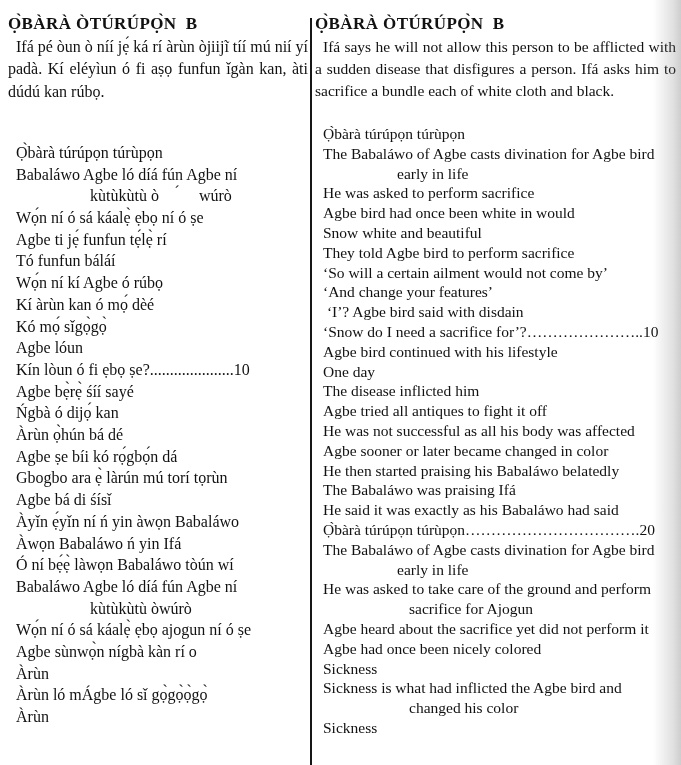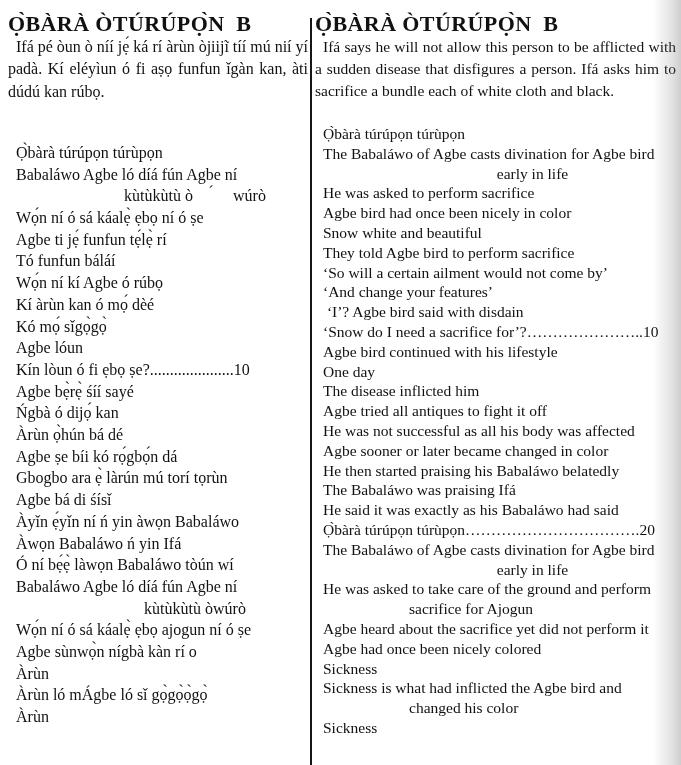--- a/index.html
+++ b/index.html
@@ -19,21 +19,21 @@
     background: #ffffff;
   }
   .col {
     position: absolute;
     top: 10px;
   }
   .col-left  { left: 8px;   width: 300px; }
   .col-right { left: 315px; width: 361px; }
   .col-title {
     margin: 3px 0 2px 0;
-    font-size: 22px;
+    font-size: 17px;
     line-height: 21px;
     font-weight: bold;
     letter-spacing: 0.4px;
     white-space: pre;
   }
   .intro {
     margin: 1px 0 0 0;
     font-size: 16px;
     line-height: 22.3px;
     text-align: justify;
@@ -42,21 +42,21 @@
   .col-right .intro { font-size: 15.5px; line-height: 22px; }
   .verse { margin: 8px; }
   .col-left  .verse { margin-top: 39px; }
   .col-right .verse { margin-top: 22px; }
   .col-left  .verse .line { font-size: 16px;   line-height: 21.7px; }
   .col-right .verse .line { font-size: 15.5px; line-height: 19.8px; }
   .verse .line {
     white-space: pre;
     overflow: hidden;
   }
-  .verse .line.ind1 { padding-left: 74px; text-align: center; }
+  .verse .line.ind1 { padding-left: 74px; }
   .verse .line.ind2 { padding-left: 86px; }
   .divider {
     position: absolute;
     left: 310px;
     top: 18px;
     bottom: 0;
     width: 2px;
     background: #161616;
   }
   .edge-shadow {
@@ -111,21 +111,21 @@
   <div class="divider"></div>
 
   <div class="col col-right">
     <h1 class="col-title">Ọ̀BÀRÀ ÒTÚRÚPỌ̀N  B</h1>
     <p class="intro">Ifá says he will not allow this person to be afflicted with a sudden disease that disfigures a person. Ifá asks him to sacrifice a bundle each of white cloth and black.</p>
     <div class="verse">
         <div class="line">Ọ̀bàrà túrúpọn túrùpọn</div>
         <div class="line">The Babaláwo of Agbe casts divination for Agbe bird</div>
         <div class="line ind1">early in life</div>
         <div class="line">He was asked to perform sacrifice</div>
-        <div class="line">Agbe bird had once been nicely in color</div>
+        <div class="line">Agbe bird had once been white in would</div>
         <div class="line">Snow white and beautiful</div>
         <div class="line">They told Agbe bird to perform sacrifice</div>
         <div class="line">‘So will a certain ailment would not come by’</div>
         <div class="line">‘And change your features’</div>
         <div class="line"> ‘I’? Agbe bird said with disdain</div>
         <div class="line">‘Snow do I need a sacrifice for’?…………………..10</div>
         <div class="line">Agbe bird continued with his lifestyle</div>
         <div class="line">One day</div>
         <div class="line">The disease inflicted him</div>
         <div class="line">Agbe tried all antiques to fight it off</div>

